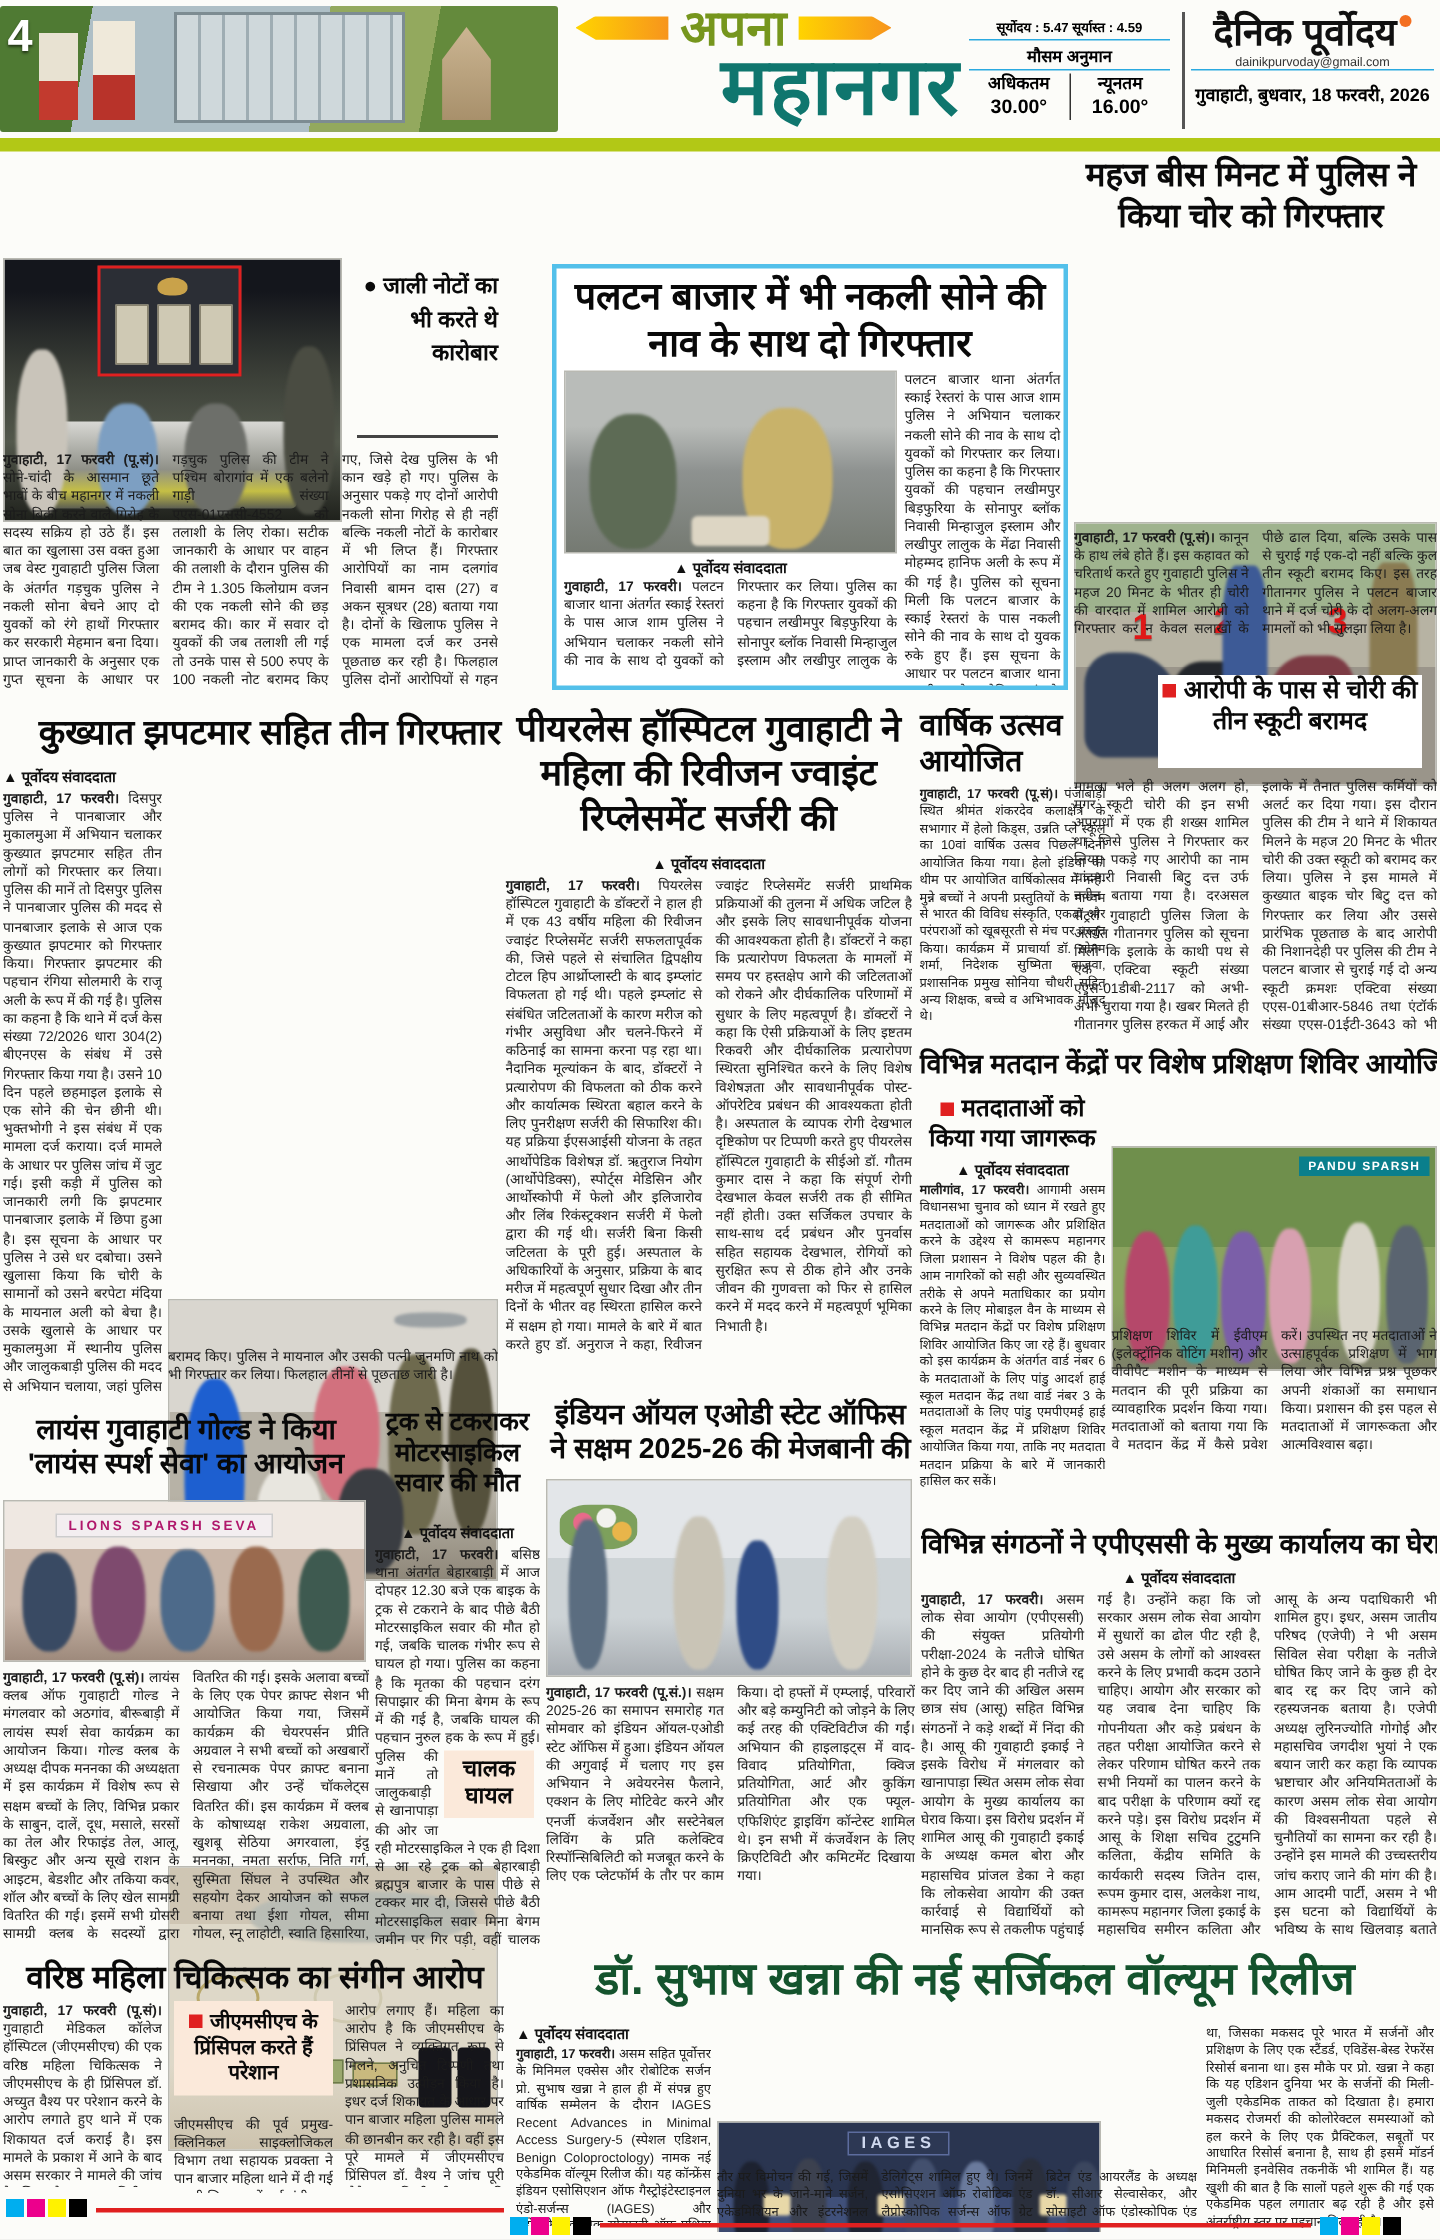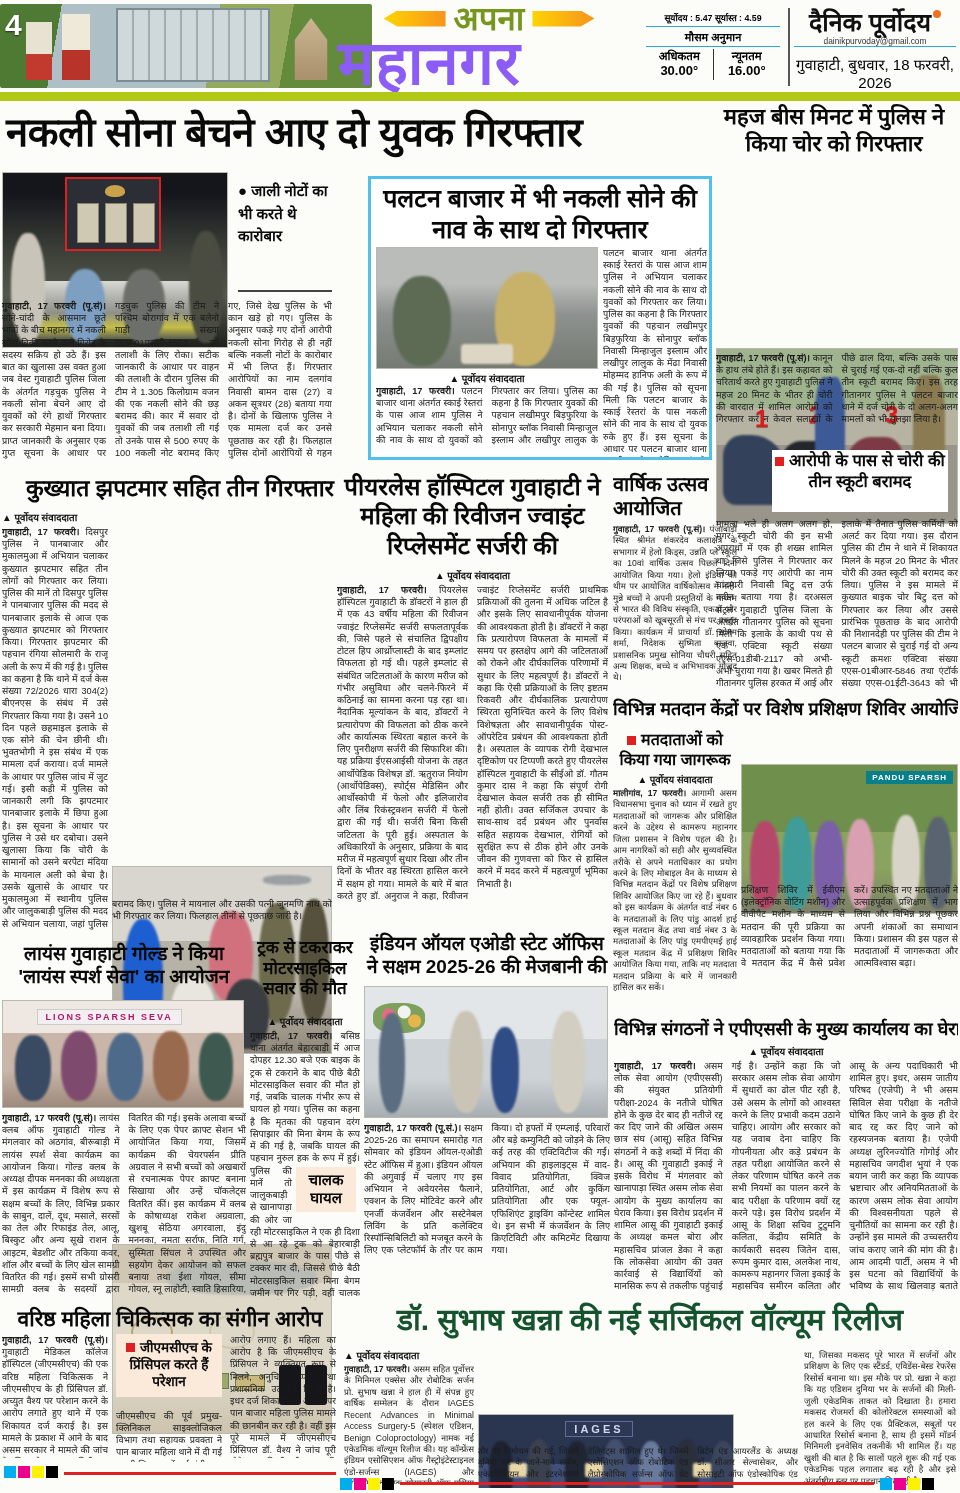--- a/index.html
+++ b/index.html
@@ -22,47 +22,47 @@
   .rule-b{border-bottom:1.5px solid #2aa9e0}
   
   .hdr-photo{background:linear-gradient(100deg,#4f7a33 0 16%,#aebfc6 16% 57%,#93a95e 57% 76%,#648a3c 76%);border-radius:2px;overflow:hidden}
   .bldg{position:absolute;left:118px;top:6px;width:150px;height:70px;background:repeating-linear-gradient(90deg,#cfd8db 0 14px,#9fadb3 14px 16px);box-shadow:0 0 0 2px #7d8c92}
   .temple{position:absolute;left:282px;top:14px;width:58px;height:62px;background:linear-gradient(180deg,#cbb592,#a8906b);clip-path:polygon(50% 0,78% 35%,78% 100%,22% 100%,22% 35%)}
   .dancer1{left:26px;top:18px;width:26px;height:58px;background:linear-gradient(180deg,#e8e2d2 55%,#c23a2e 55%)}
   .dancer2{left:62px;top:10px;width:28px;height:66px;background:linear-gradient(180deg,#efe9da 55%,#b8332a 55%)}
   .pagenum{position:absolute;left:5px;top:4px;font-size:30px;font-weight:bold;color:#fff;text-shadow:0 1px 2px rgba(0,0,0,.6)}
   .m1row{display:flex;align-items:center;justify-content:center;gap:8px}
   .m1{font-size:33px;font-weight:900;color:#76961d;line-height:1}
-  .m2{font-size:61px;font-weight:900;color:#8b5cf6;line-height:.92;text-align:left;letter-spacing:1px}
+  .m2{font-size:53px;font-weight:900;color:#0f766e;line-height:.92;text-align:right;letter-spacing:1px}
   .arr{display:inline-block;width:62px;height:16px;background:linear-gradient(90deg,#ffd400,#f7941d)}
   .arr.l{clip-path:polygon(0 50%,22% 0,100% 0,100% 100%,22% 100%)}
   .arr.r{clip-path:polygon(0 0,78% 0,100% 50%,78% 100%,0 100%)}
   .weather{text-align:center}
   .w1{font-size:8.8px;font-weight:bold;padding-bottom:2px}
   .w2{font-size:11px;font-weight:bold;padding:2px 0}
   .wrow{display:flex;padding-top:2px}
   .wc{flex:1;font-size:11.5px;font-weight:bold;line-height:1.25}
   .wc+.wc{border-left:1.5px solid #333}
   .wtemp{font-size:13px}
   .brand{text-align:center}
   .bname{font-size:25px;font-weight:900;color:#101010;line-height:1}
   .bname::after{content:"";display:inline-block;width:8px;height:8px;border-radius:50%;background:#f36f21;margin-left:2px;vertical-align:top}
   .bemail{font-size:8.4px;color:#333;margin:1px 0 3px}
-  .bdate{font-size:15px;font-weight:normal;padding-top:4px}
+  .bdate{font-size:12px;font-weight:bold;padding-top:4px}
   .greenbar{background:#b2c816}
   .vdiv{width:1.5px;background:#555}
   
   .h-main{font-size:40px;letter-spacing:-.5px;white-space:nowrap}
   .h-side{font-size:22px;text-align:center}
   .p-lead{background:linear-gradient(180deg,#14161c 0 12%,#3c4038 45%,#53584c 70%,#1f211c)}
   .goldbox{position:absolute;left:62px;top:4px;width:96px;height:74px;border:2px solid #e02020;background:#2b2e35}
   .goldbar{position:absolute;left:38px;top:6px;width:20px;height:12px;border-radius:50% 50% 40% 40%;background:#c9a24a}
   .note{position:absolute;top:24px;width:22px;height:40px;background:#cfc9b4;border:1px solid #8a8470}
   .carbody{position:absolute;left:30px;bottom:8px;width:165px;height:58px;border-radius:10px 10px 4px 4px;background:linear-gradient(180deg,#d8d8d4,#8f9088 55%,#c5bf45 80%,#5c5e52)}
-  .bullet-note{font-size:15px;font-weight:bold;text-align:left;line-height:1.5;color:#0a0a0a;border-bottom:2px solid #444;padding-bottom:10px}
+  .bullet-note{font-size:15px;font-weight:bold;text-align:right;line-height:1.5;color:#0a0a0a;border-bottom:2px solid #444;padding-bottom:10px}
   
   .bluebox{border:3px solid #53c0ea;background:#fff}
   .h-paltan{font-size:25px;text-align:center}
   .p-paltan{background:linear-gradient(180deg,#b9bcb9 0 30%,#8e9290 55%,#757a72)}
   .p-scooty{background:linear-gradient(180deg,#9fb38e 0 34%,#b7b3a3 34% 55%,#9a958a 55%)}
   .rednum{position:absolute;font-size:24px;font-weight:900;color:#e01818;text-shadow:0 1px 1px rgba(0,0,0,.4)}
   
   .p-station{background:linear-gradient(180deg,#d9d6cf 0 40%,#b7b2a6 40% 70%,#8e8779)}
   .p-jewel{background:linear-gradient(180deg,#cfc6b4 0 20%,#ded8c8 20% 70%,#cdc3ae)}
   .jchain{position:absolute;border:2px solid #b9a86a;border-radius:50%}
@@ -117,21 +117,20 @@
     </div>
     <div class="abs vdiv" style="left:788px;top:8px;height:78px"></div>
     <div class="abs brand" style="left:794px;top:10px;width:162px;height:78px">
       <div class="bname">दैनिक पूर्वोदय</div>
       <div class="bemail rule-b">dainikpurvoday@gmail.com</div>
       <div class="bdate">गुवाहाटी, बुधवार, 18 फरवरी, 2026</div>
     </div>
   </div>
   <div class="abs greenbar" style="left:0;top:92px;width:960px;height:9px"></div>
 
-  <div class="abs hl h-main" style="left:6px;top:108px;width:704px;height:60px">नकली सोना बेचने आए दो युवक गिरफ्तार</div>
   <div class="abs hl h-side" style="left:710px;top:104px;width:248px;height:66px">महज बीस मिनट में पुलिस ने किया चोर को गिरफ्तार</div>
 
   <div class="abs ph p-lead" style="left:2px;top:172px;width:226px;height:176px">
     <div class="goldbox">
       <div class="goldbar"></div>
       <div class="note" style="left:10px"></div>
       <div class="note" style="left:38px"></div>
       <div class="note" style="left:66px"></div>
     </div>
     <div class="carbody"></div>

